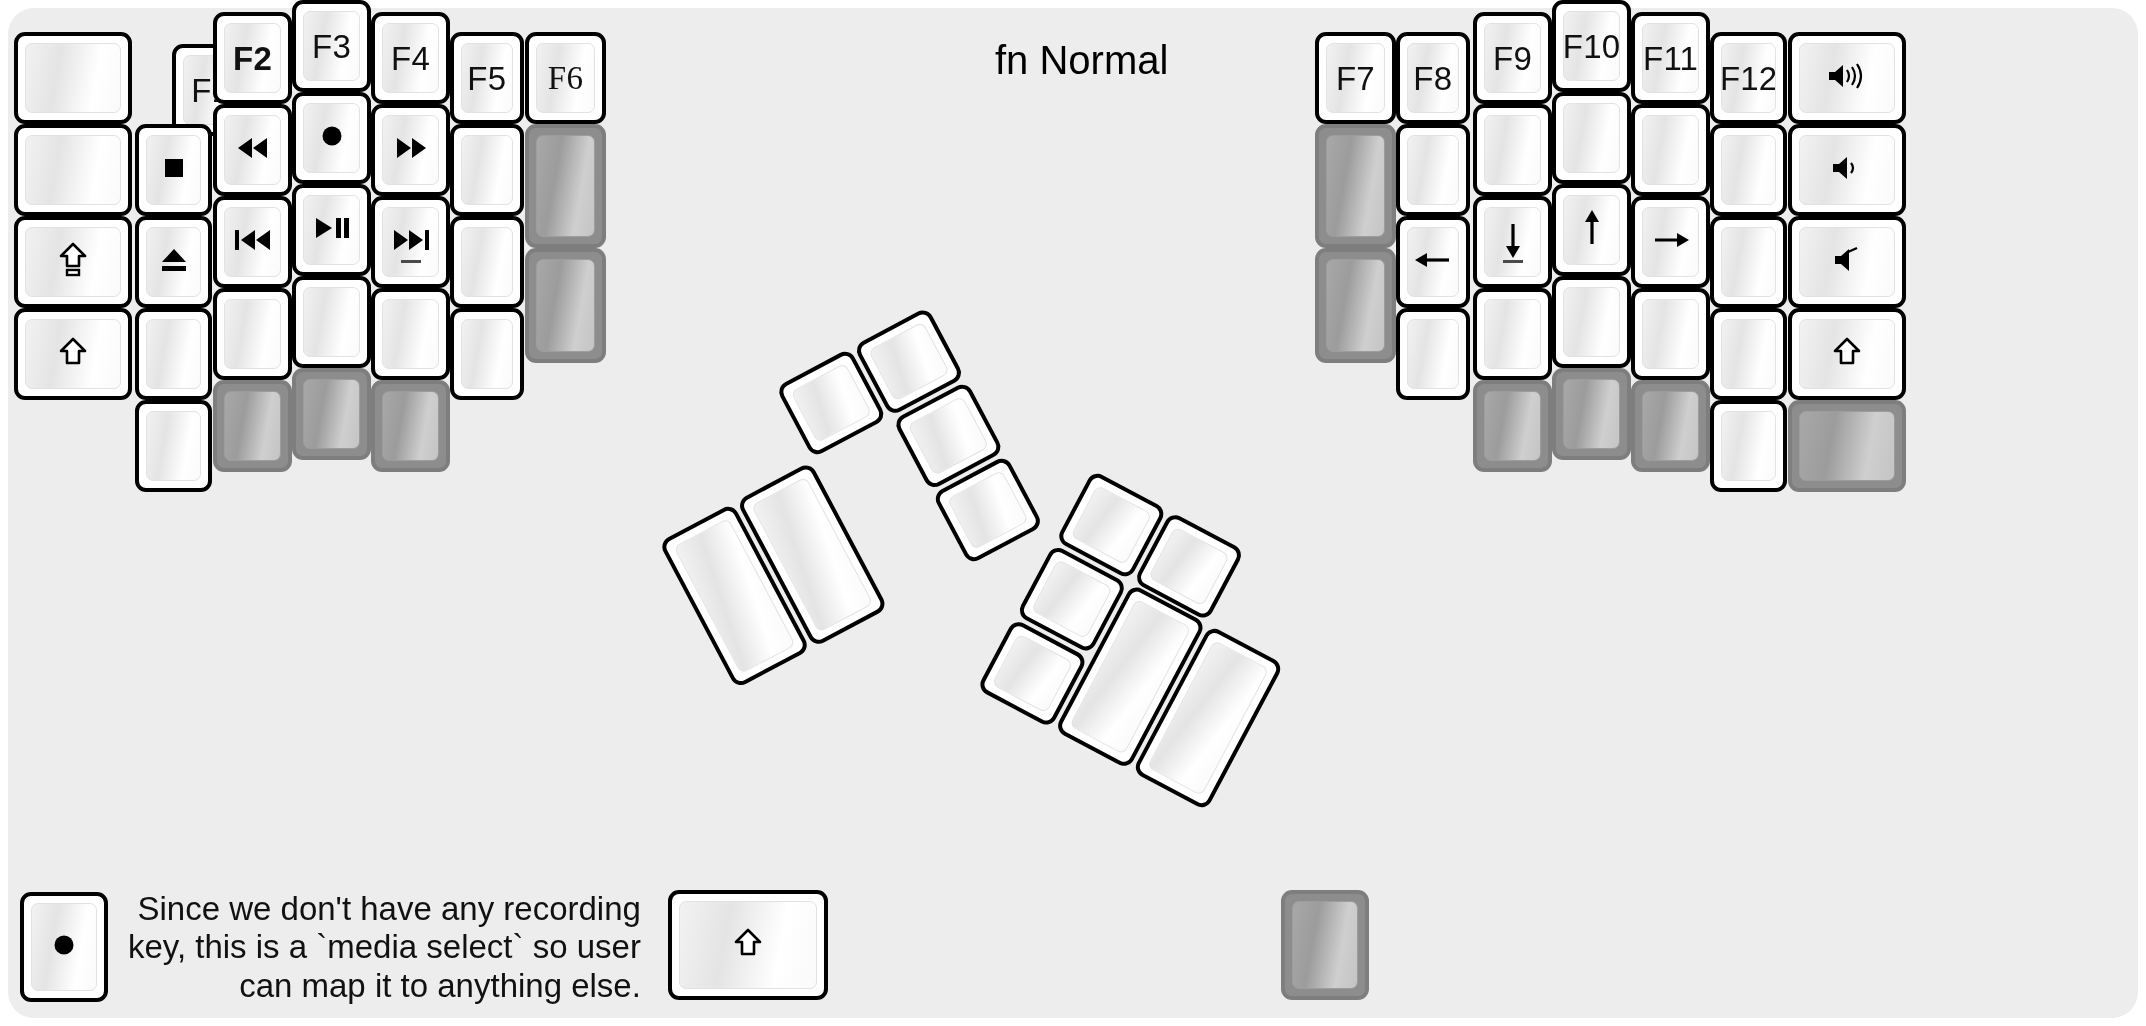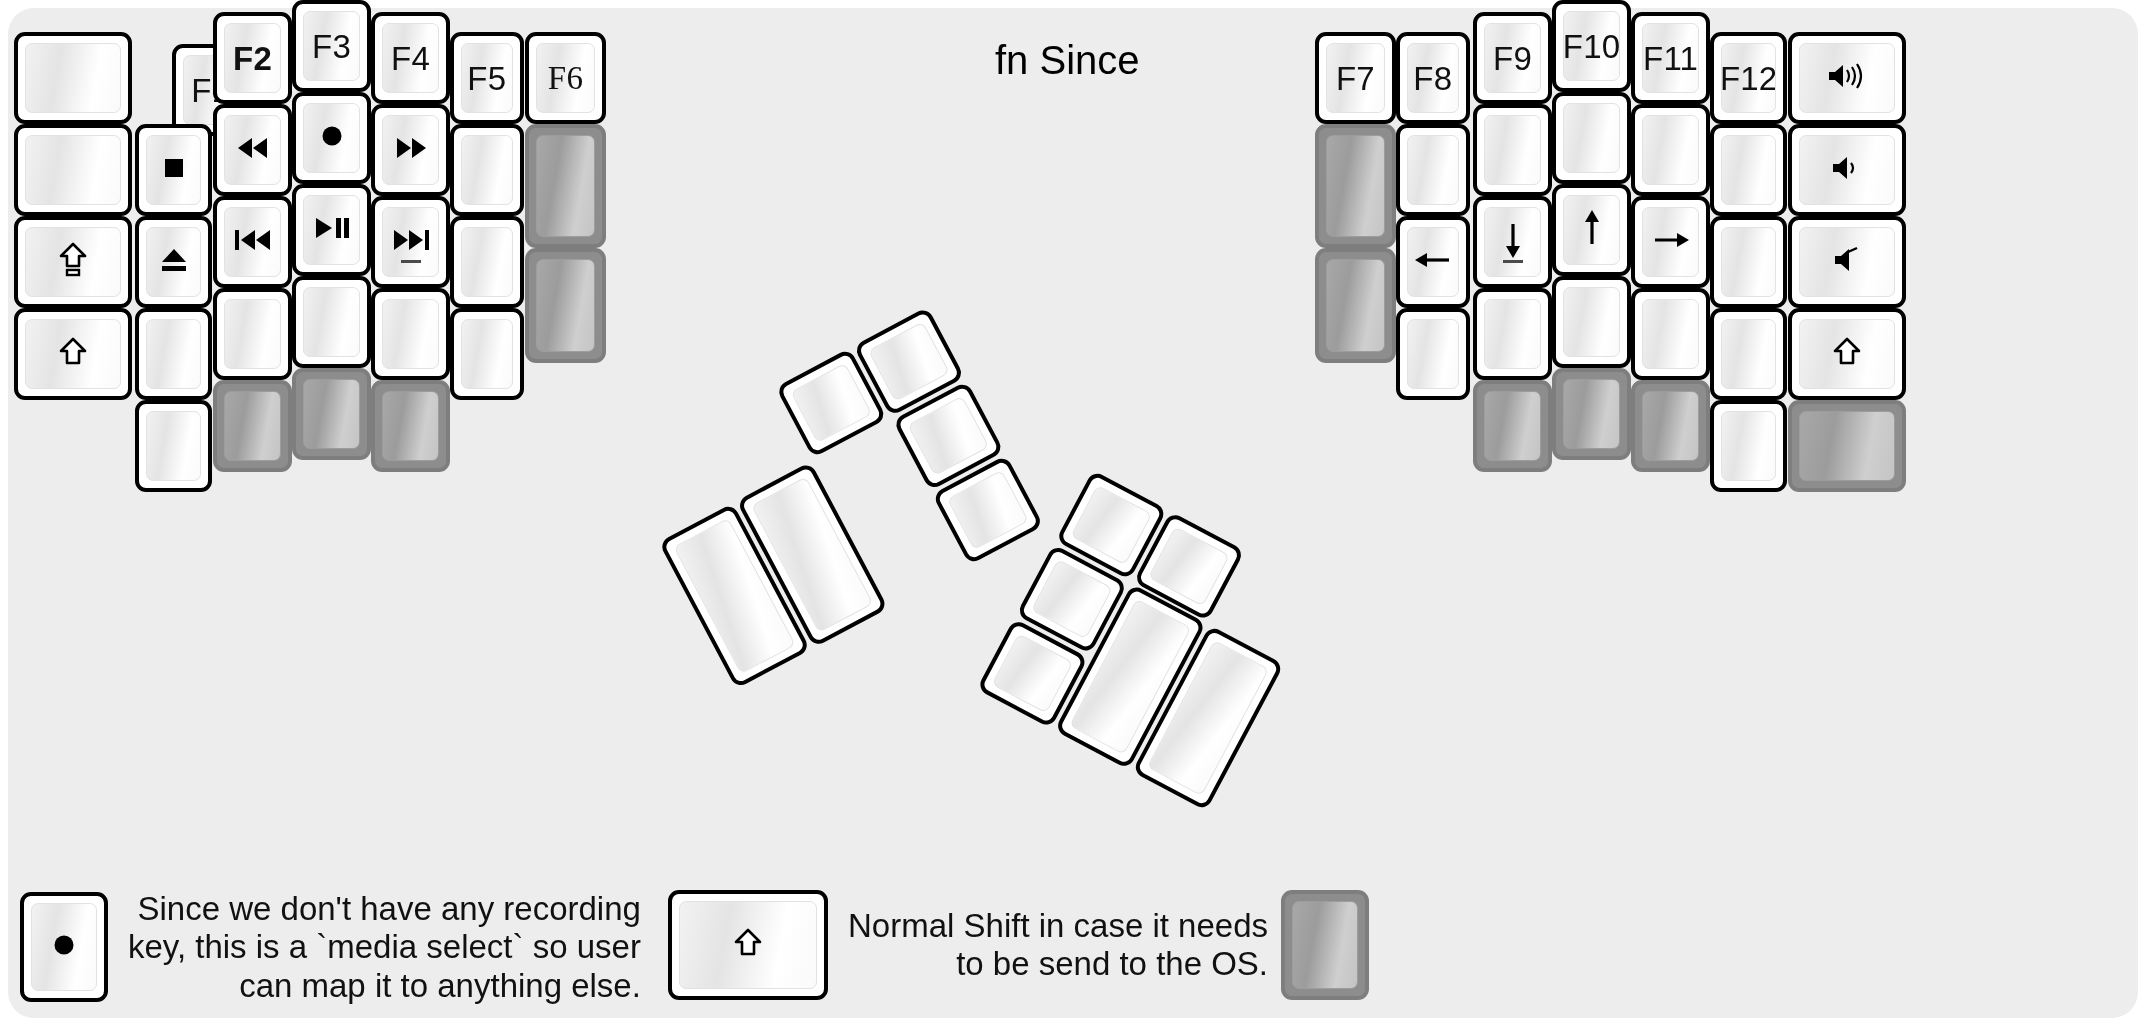--- a/index.html
+++ b/index.html
@@ -111,21 +111,21 @@
     line-height:1.16;
     color:#111111;
     white-space:pre-line;
   }
 </style>
 </head>
 <body>
 
 <div id="stage">
   <div id="plate"></div>
-  <div id="title">fn Since</div>
+  <div id="title">fn Normal</div>
   <div id="keys-root">
       <div style="position: absolute; left: 0px; top: 0px; width: 100%; height: 100%;">
         <div style="position: absolute; left: 0px; top: 0px;">
           <div class="key" style="left: 14px; top: 32px; width: 117.76px; height: 92px;">
             <div class="cap"></div>
           </div>
           <div class="key" style="left: 14px; top: 124px; width: 117.76px; height: 92px;">
             <div class="cap"></div>
           </div>
           <div class="key" style="left: 14px; top: 216px; width: 117.76px; height: 92px;">
@@ -513,22 +513,20 @@
 can map it to anything else.</div>
       </div>
       <div class="legend-block" style="left: 668px; top: 890px;">
         <div class="legend-key" style="width: 160px; height: 110px;">
           <div class="cap">
             <span class="glyph"><svg width="30" height="32" viewBox="0 0 30 32">
                 <polygon points="15,3 27,15 21,15 21,27 9,27 9,15 3,15" fill="#fff" stroke="#000" stroke-width="2.6" stroke-linejoin="round"></polygon>
               </svg></span>
           </div>
         </div>
-        <div class="legend-text">Normal Shift in case it needs
-to be send to the OS.</div>
       </div>
       <div class="legend-block" style="left: 1281px; top: 890px;">
         <div class="legend-key trans" style="width: 88px; height: 110px;">
           <div class="cap"></div>
         </div>
       </div>
     </div>
 </div>
 
 </body></html>

